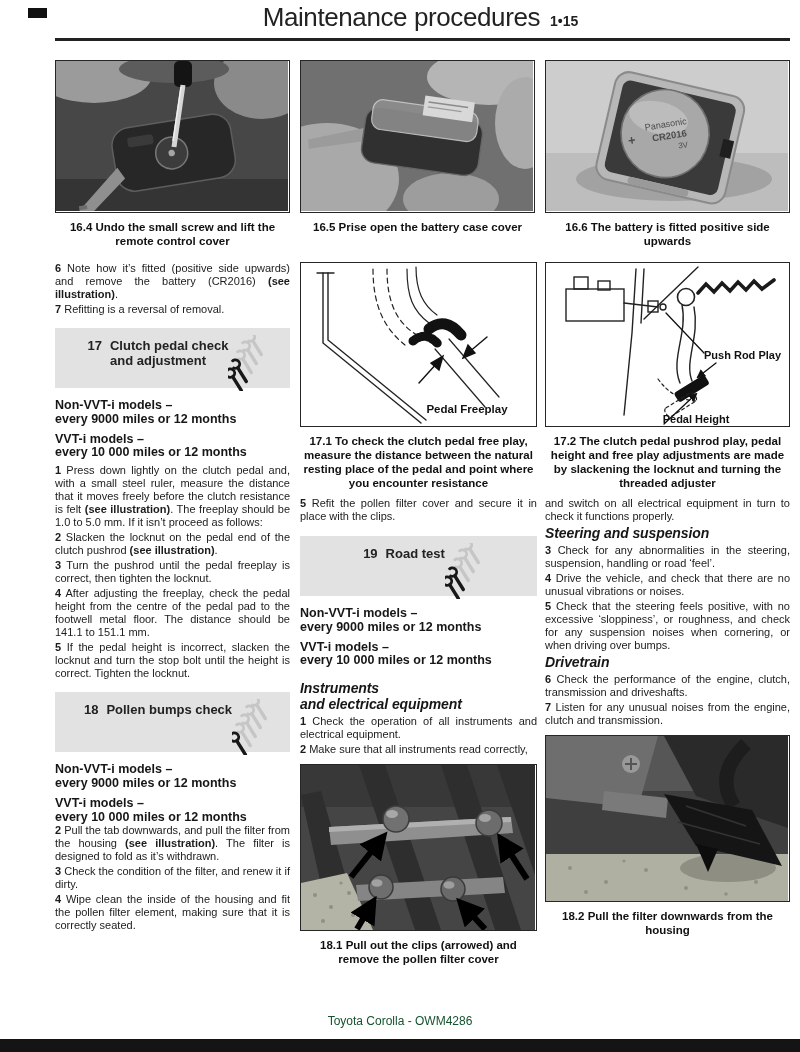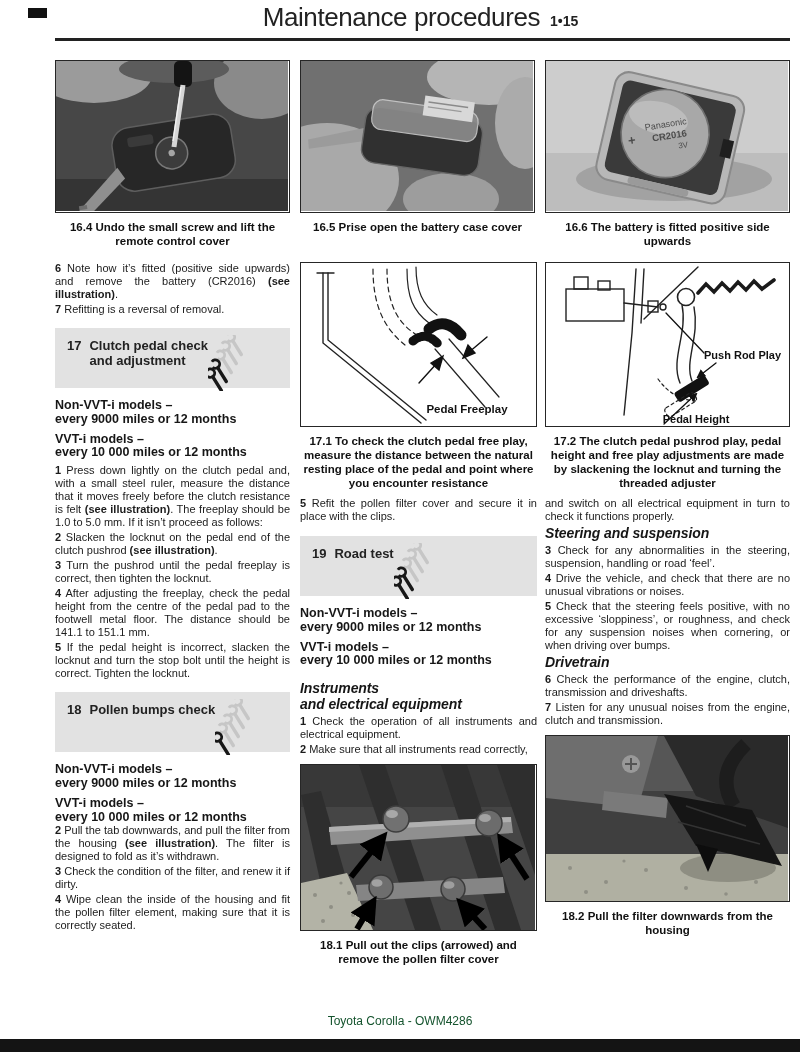--- a/index.html
+++ b/index.html
@@ -15,21 +15,21 @@
   .figure svg{display:block;}
   .ph{position:absolute;top:60px;height:153px;}
   #ph164{left:55px;width:235px;} #ph165{left:300px;width:235px;} #ph166{left:545px;width:245px;}
   .photo-caption{position:absolute;top:220px;font-weight:bold;font-size:11.5px;line-height:14px;text-align:center;color:#111;}
   #cap164{left:55px;width:235px;} #cap165{left:300px;width:235px;} #cap166{left:545px;width:245px;}
 
   .col{position:absolute;top:262px;}
   #col-left{left:55px;width:235px;} #col-mid{left:300px;width:237px;} #col-right{left:545px;width:245px;}
   .col p{margin:0 0 2px;text-align:justify;font-size:11px;line-height:13px;}
   .b{font-weight:bold;}
-  .secbox{display:flex;justify-content:flex-start;align-items:flex-start;background:#e2e2e2;
+  .secbox{display:flex;justify-content:center;align-items:flex-start;background:#e2e2e2;
           height:60px;box-sizing:border-box;padding:7px 5px 3px 12px;margin:12px 0 0;}
   .sec-title{font-size:13px;font-weight:bold;line-height:15px;display:flex;gap:8px;padding-top:3px;color:#222;}
   .prewrap{white-space:pre-line;}
   .subhead{font-size:12.5px;font-weight:bold;line-height:13.8px;white-space:pre-line;margin:11px 0 0;color:#161616;}
   .iheading{font-size:14px;font-weight:bold;font-style:italic;line-height:16px;white-space:pre-line;
             letter-spacing:-0.1px;margin:12px 0 0;color:#161616;}
   .caption{font-weight:bold;font-size:11.5px;line-height:14px;text-align:center;margin:7px 0 0;color:#111;}
 
   .footer{position:absolute;left:0;right:0;top:1014px;text-align:center;font-size:12px;color:#14532d;}
   .bottom-bar{position:absolute;left:0;right:0;bottom:0;height:13px;background:#141414;}

